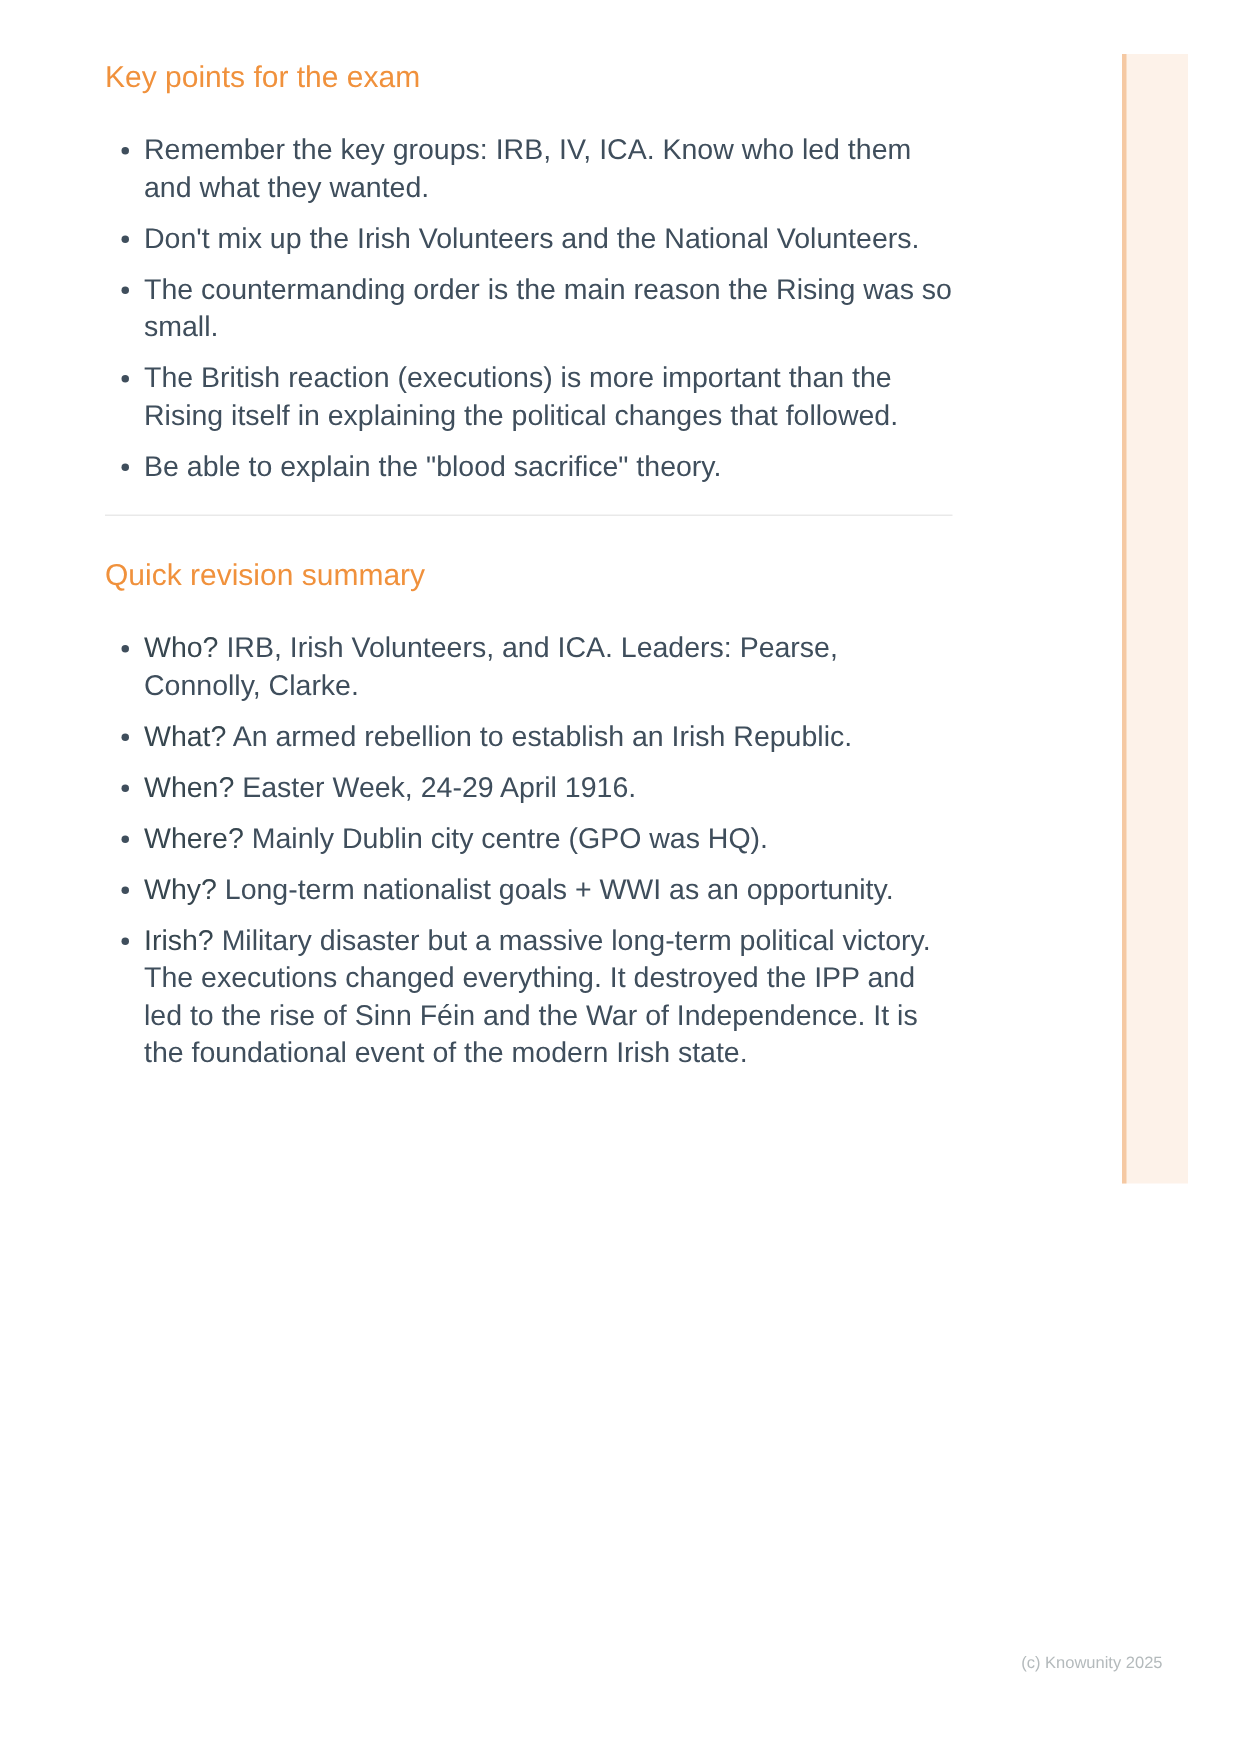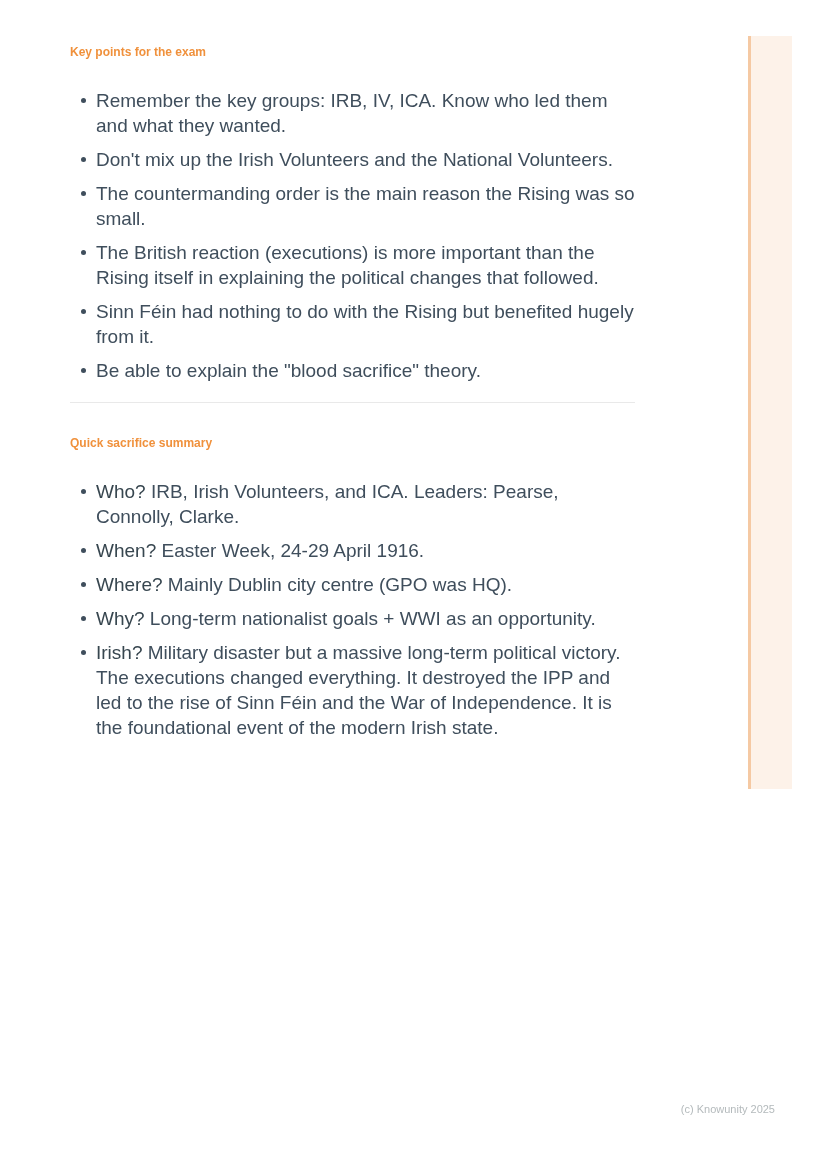--- a/index.html
+++ b/index.html
@@ -17,23 +17,23 @@
     background: #FDF2E9;
     border-left: 3px solid #F5C9A3;
   }
   .content {
     position: absolute;
     left: 70px; top: 40px;
     width: 565px;
   }
   .section-title {
     margin: 0 0 24px 0;
-    font-size: 12px;
+    font-size: 20px;
     line-height: 24px;
-    font-weight: bold;
+    font-weight: normal;
     color: #F0913C;
   }
   ul.bullet-list {
     list-style: none;
     margin: 0; padding: 0;
   }
   ul.bullet-list li {
     position: relative;
     padding-left: 26px;
     margin: 0 0 9px 0;
@@ -87,37 +87,38 @@
     <li>
       <span class="dot"></span>
       <span>The countermanding order is the main reason the Rising was so small.</span>
     </li>
     <li>
       <span class="dot"></span>
       <span>The British reaction (executions) is more important than the Rising itself in explaining the political changes that followed.</span>
     </li>
     <li>
       <span class="dot"></span>
-      <span>Sinn Féin had nothing to do with the Rising but benefited hugely from it.</span>
-    </li>
-    <li>
-      <span class="dot"></span>
       <span>Be able to explain the "blood sacrifice" theory.</span>
     </li>
   </ul>
 
   <hr class="section-divider">
 
-  <h1 class="section-title">Quick sacrifice summary</h1>
+  <h1 class="section-title">Quick revision summary</h1>
 
   <ul class="bullet-list">
     <li>
       <span class="dot"></span>
       <strong>Who?</strong>
       <span>IRB, Irish Volunteers, and ICA. Leaders: Pearse, Connolly, Clarke.</span>
+    </li>
+    <li>
+      <span class="dot"></span>
+      <strong>What?</strong>
+      <span>An armed rebellion to establish an Irish Republic.</span>
     </li>
     <li>
       <span class="dot"></span>
       <strong>When?</strong>
       <span>Easter Week, 24-29 April 1916.</span>
     </li>
     <li>
       <span class="dot"></span>
       <strong>Where?</strong>
       <span>Mainly Dublin city centre (GPO was HQ).</span>

